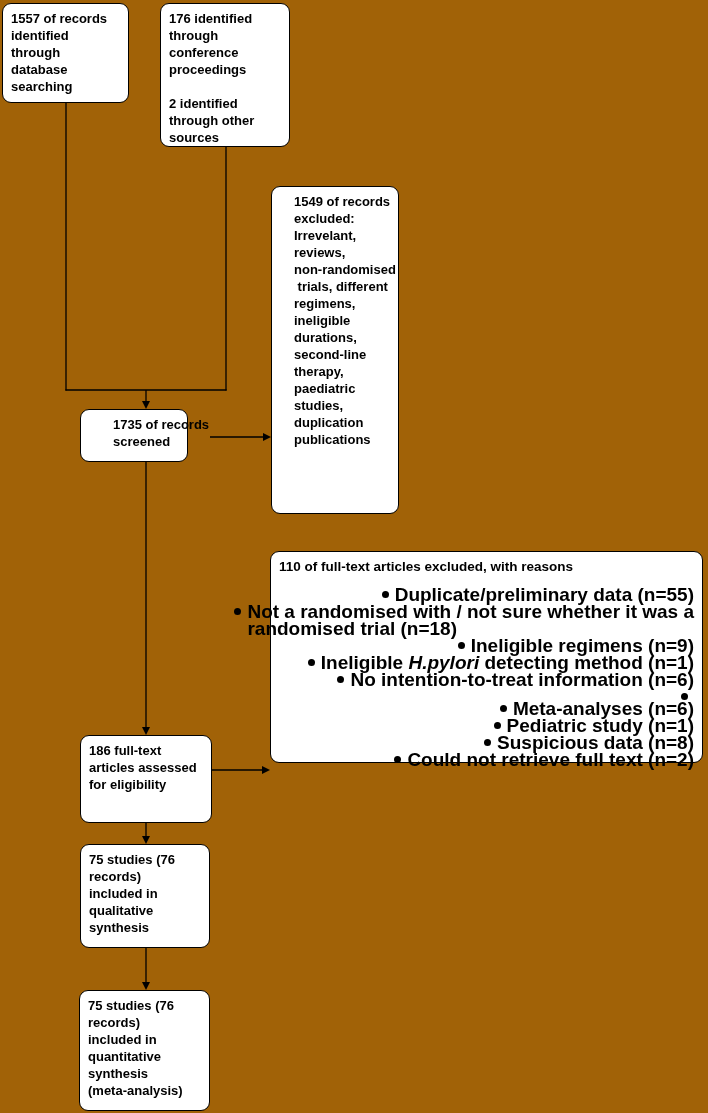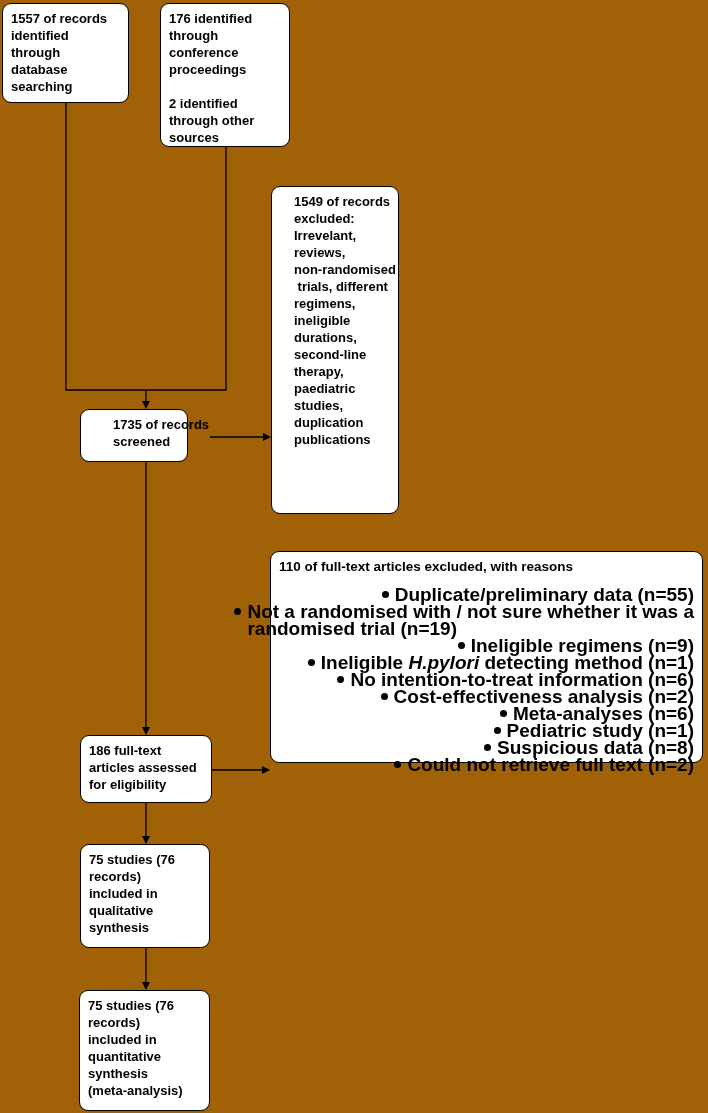--- a/index.html
+++ b/index.html
@@ -151,21 +151,21 @@
         <li>
           <span class="dot"></span>
           <div>
             <div class="reason-line"><span>Duplicate/preliminary data (n=55)</span></div>
           </div>
         </li>
         <li>
           <span class="dot"></span>
           <div>
             <div class="reason-line"><span>Not a randomised with / not sure whether it was a</span></div>
-            <div class="reason-line"><span>randomised trial (n=19)</span></div>
+            <div class="reason-line"><span>randomised trial (n=18)</span></div>
           </div>
         </li>
         <li>
           <span class="dot"></span>
           <div>
             <div class="reason-line"><span>Ineligible regimens (n=9)</span></div>
           </div>
         </li>
         <li>
           <span class="dot"></span>
@@ -174,23 +174,20 @@
           </div>
         </li>
         <li>
           <span class="dot"></span>
           <div>
             <div class="reason-line"><span>No intention-to-treat information (n=6)</span></div>
           </div>
         </li>
         <li>
           <span class="dot"></span>
-          <div>
-            <div class="reason-line"><span>Cost-effectiveness analysis (n=2)</span></div>
-          </div>
         </li>
         <li>
           <span class="dot"></span>
           <div>
             <div class="reason-line"><span>Meta-analyses (n=6)</span></div>
           </div>
         </li>
         <li>
           <span class="dot"></span>
           <div>
@@ -205,21 +202,21 @@
         </li>
         <li>
           <span class="dot"></span>
           <div>
             <div class="reason-line"><span>Could not retrieve full text (n=2)</span></div>
           </div>
         </li>
       </ul>
   </div>
 
-  <div class="box" style="left:80px; top:735px; width:132px; height:68px;">
+  <div class="box" style="left:80px; top:735px; width:132px; height:88px;">
     <div class="pre">186 full-text
 articles assessed
 for eligibility</div>
   </div>
 
   <div class="box" style="left:80px; top:844px; width:130px; height:104px;">
     <div class="pre">75 studies (76
 records)
 included in
 qualitative

